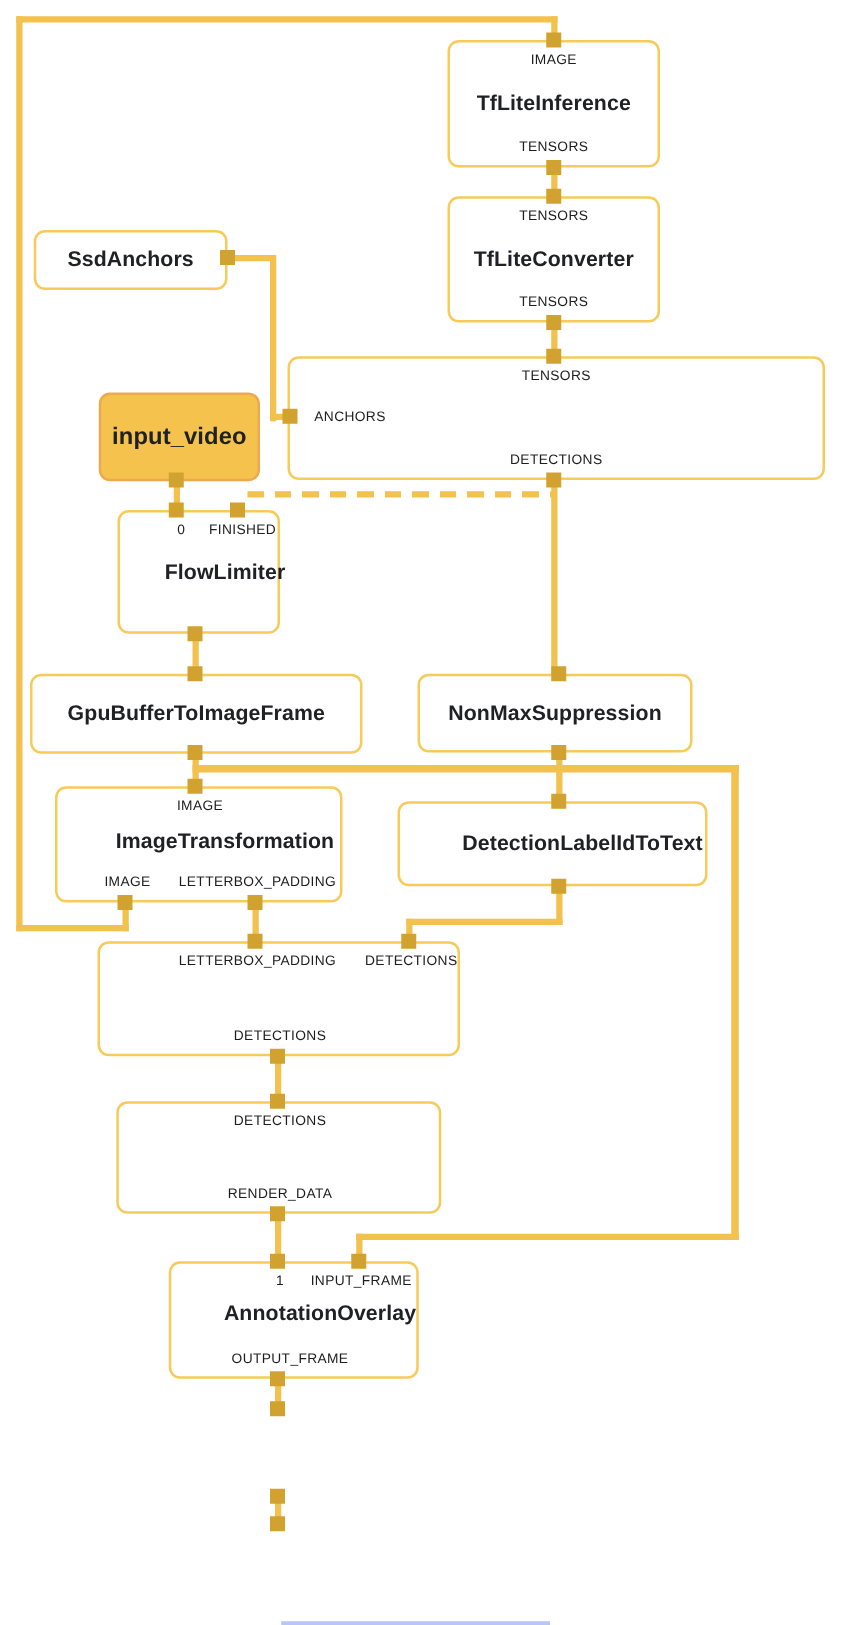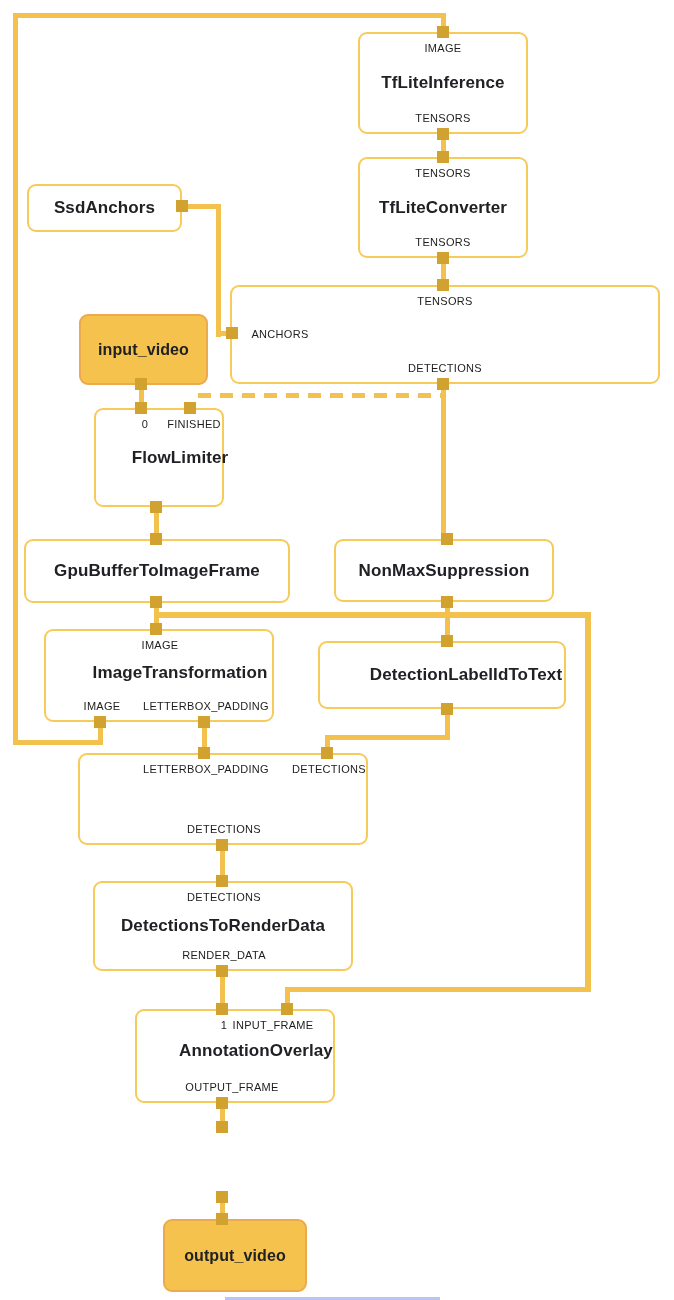--- a/index.html
+++ b/index.html
@@ -23,21 +23,21 @@
   .plabel{
     position:absolute;font-size:11px;letter-spacing:.3px;white-space:nowrap;
     transform:translateX(-50%);color:#1d1d1d;
   }
   .title.abs{position:absolute;left:50%;top:50%;transform:translate(-50%,-50%);}
   .title.absx{position:absolute;left:50%;transform:translateX(-50%);padding-left:42px;}
   .io{
     background:#F5C34D;border:2px solid #ECA94E;border-radius:9px;
     display:flex;align-items:center;justify-content:center;
   }
-  .io .title{font-size:16px;}
+  .io .title{font-size:19px;}
   .blue-strip{position:absolute;background:#B7C6F2;}
 </style>
 </head>
 <body>
 
 <div class="canvas">
 
   <div class="edge" style="left:98px;top:722px;width:5px;height:23px;"></div>
   <div class="edge" style="left:13px;top:740px;width:90px;height:5px;"></div>
   <div class="edge" style="left:13px;top:13px;width:5px;height:732px;"></div>
@@ -134,35 +134,31 @@
   </div>
 
   <div class="node" style="left:78px;top:753px;width:290px;height:92px;">
     <span class="plabel" style="left:126px;top:8px;">LETTERBOX_PADDING</span>
     <span class="plabel" style="left:249px;top:8px;">DETECTIONS</span>
     <span class="plabel" style="left:144px;bottom:8px;">DETECTIONS</span>
   </div>
 
   <div class="node" style="left:93px;top:881px;width:260px;height:90px;">
     <span class="plabel" style="left:129px;top:8px;">DETECTIONS</span>
-    <span class="title abs">DetectionsToRenderData</span>
     <span class="plabel" style="left:129px;bottom:8px;">RENDER_DATA</span>
   </div>
 
   <div class="node" style="left:135px;top:1009px;width:200px;height:94px;">
     <span class="plabel" style="left:87px;top:8px;">1</span>
-    <span class="plabel" style="left:136px;top:8px;text-align:right;">INPUT_FRAME</span>
+    <span class="plabel" style="left:152px;top:8px;text-align:right;">INPUT_FRAME</span>
     <span class="title absx" style="top:30px;">AnnotationOverlay</span>
     <span class="plabel" style="left:95px;bottom:8px;text-align:right;">OUTPUT_FRAME</span>
   </div>
 
 
-  <div class="node io" style="left:163px;top:1219px;width:144px;height:73px;">
-    <span class="title">output_video</span>
-  </div>
 
   <div class="port" style="left:437px;top:26px;"></div>
   <div class="port" style="left:437px;top:128px;"></div>
   <div class="port" style="left:437px;top:151px;"></div>
   <div class="port" style="left:437px;top:252px;"></div>
   <div class="port" style="left:437px;top:279px;"></div>
   <div class="port" style="left:226px;top:327px;"></div>
   <div class="port" style="left:437px;top:378px;"></div>
   <div class="port" style="left:176px;top:200px;"></div>
   <div class="port" style="left:135px;top:378px;"></div>

